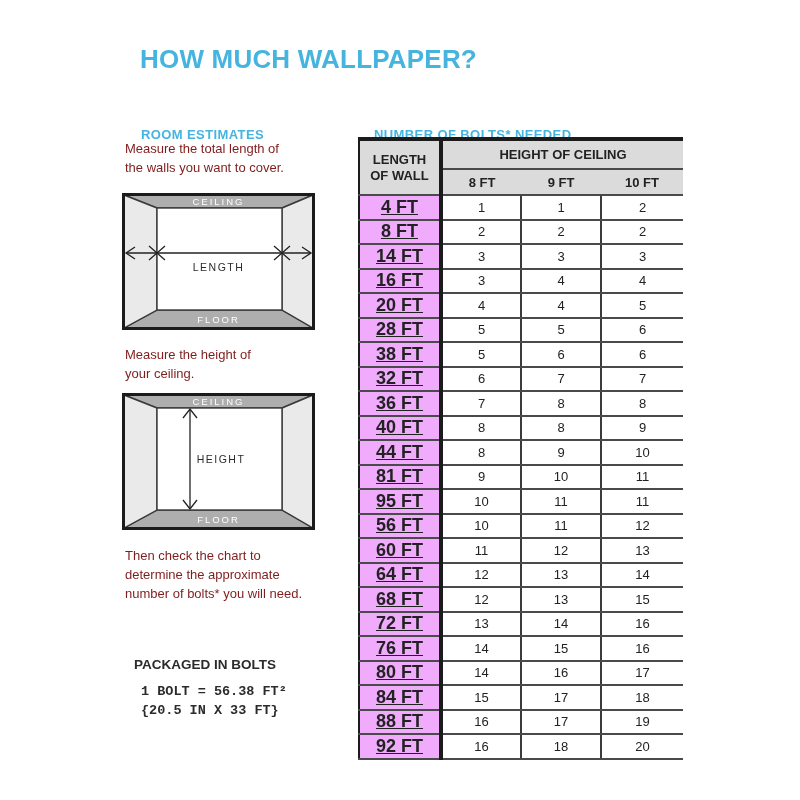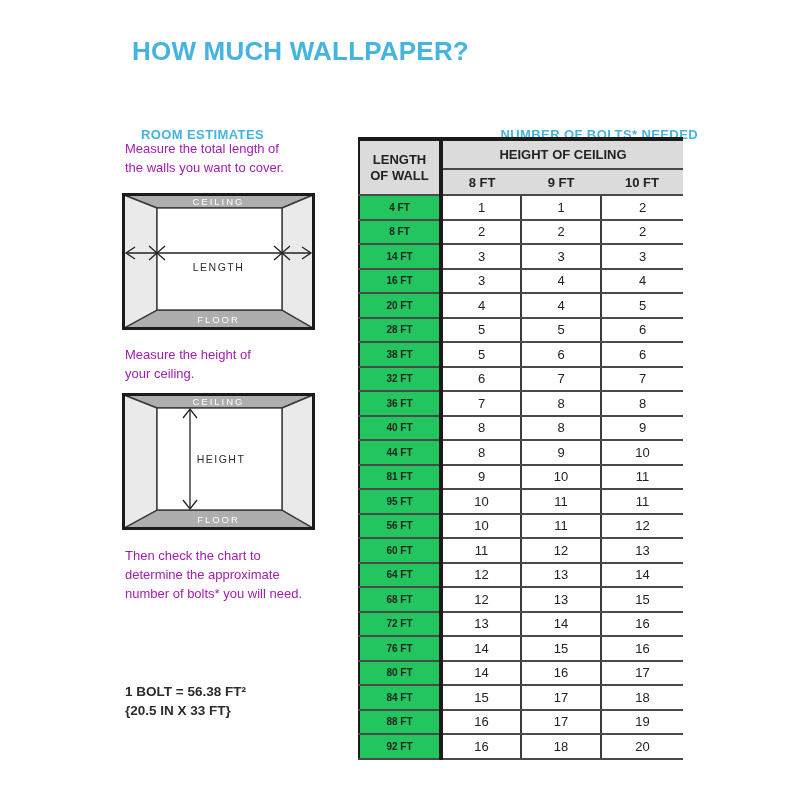--- a/index.html
+++ b/index.html
@@ -10,52 +10,52 @@
     font-family: "Liberation Sans", "DejaVu Sans", sans-serif;
     position: relative;
     color: #333333;
   }
   .abs { position: absolute; }
 
   .page-title {
     left: 124px; top: 28px;
     font-size: 26px; font-weight: bold;
     color: #45B4DF; letter-spacing: 0.2px;
-    margin: 8px;
+    margin: 16px;
     text-align: center;
   }
   .section-heading {
     font-size: 13px; font-weight: bold;
     color: #45B4DF; letter-spacing: 0.4px;
     margin: 16px;
   }
   .room-heading { left: 125px; top: 111px; }
   .step {
     font-size: 13px; line-height: 19px;
-    color: #a21caf; margin: 0;
+    color: #7f1d1d; margin: 0;
     white-space: pre-line;
   }
   .step1 { left: 125px; top: 139px; }
   .step2 { left: 125px; top: 345px; }
   .step3 { left: 125px; top: 546px; }
   .diagram1 { left: 122px; top: 193px; }
   .diagram2 { left: 122px; top: 393px; }
 
   .note {
     font-size: 13.5px; font-weight: bold;
     color: #2B2B2B; line-height: 19px;
     white-space: pre-line;
   }
   .note1 { left: 125px; top: 636px; }
   .note1 .indent { padding-left: 9px; }
-  .note2 { left: 125px; top: 682px; }
+  .note2 { left: 141px; top: 682px; font-family: Liberation Mono, monospace; }
 
   .table-title {
     left: 358px; top: 111px; width: 324px;
-    text-align: right;
+    text-align: left;
   }
   .bolts-table {
     left: 358px; top: 137px;
   }
   table.bolts {
     border-collapse: collapse;
     table-layout: fixed;
     width: 324px;
     border-top: 4px solid #1B1B1B;
     border-left: 2px solid #1B1B1B;
@@ -74,24 +74,25 @@
   }
   table.bolts thead tr.hdr-row-1 { height: 30px; }
   table.bolts thead tr.hdr-row-2 { height: 26px; }
   th.corner {
     border-right: 4px solid #1B1B1B;
     white-space: pre-line;
     line-height: 16px;
   }
   table.bolts tbody tr { height: 24.5px; }
   table.bolts tbody th.row-label {
-    background: #22c55e;
-    font-size: 10px;
+    background: #f0abfc;
+    font-size: 18px;
     font-weight: bold;
     border-right: 4px solid #1B1B1B;
+    text-decoration: underline;
   }
   table.bolts tbody td {
     font-size: 13px;
     font-weight: normal;
     background: #ffffff;
   }
   table.bolts tbody td + td {
     border-left: 2px solid #3B3B3B;
   }
 
@@ -152,20 +153,21 @@
     <path d="M61,107 L68,116 L75,107"></path>
   </g>
   <text class="svg-dim-label" x="99" y="70" text-anchor="middle">HEIGHT</text>
 </svg>
 
 <p class="abs step step3">Then check the chart to
 determine the approximate
 number of bolts* you will need.</p>
 
 <div class="abs note note1">
+  <div class="indent">PACKAGED IN BOLTS</div>
 </div>
 
 <div class="abs note note2">1 BOLT = 56.38 FT²
 {20.5 IN X 33 FT}</div>
 
 <h2 class="abs section-heading table-title">NUMBER OF BOLTS* NEEDED</h2>
 
 <div class="abs bolts-table">
   <table class="bolts">
     <colgroup>

